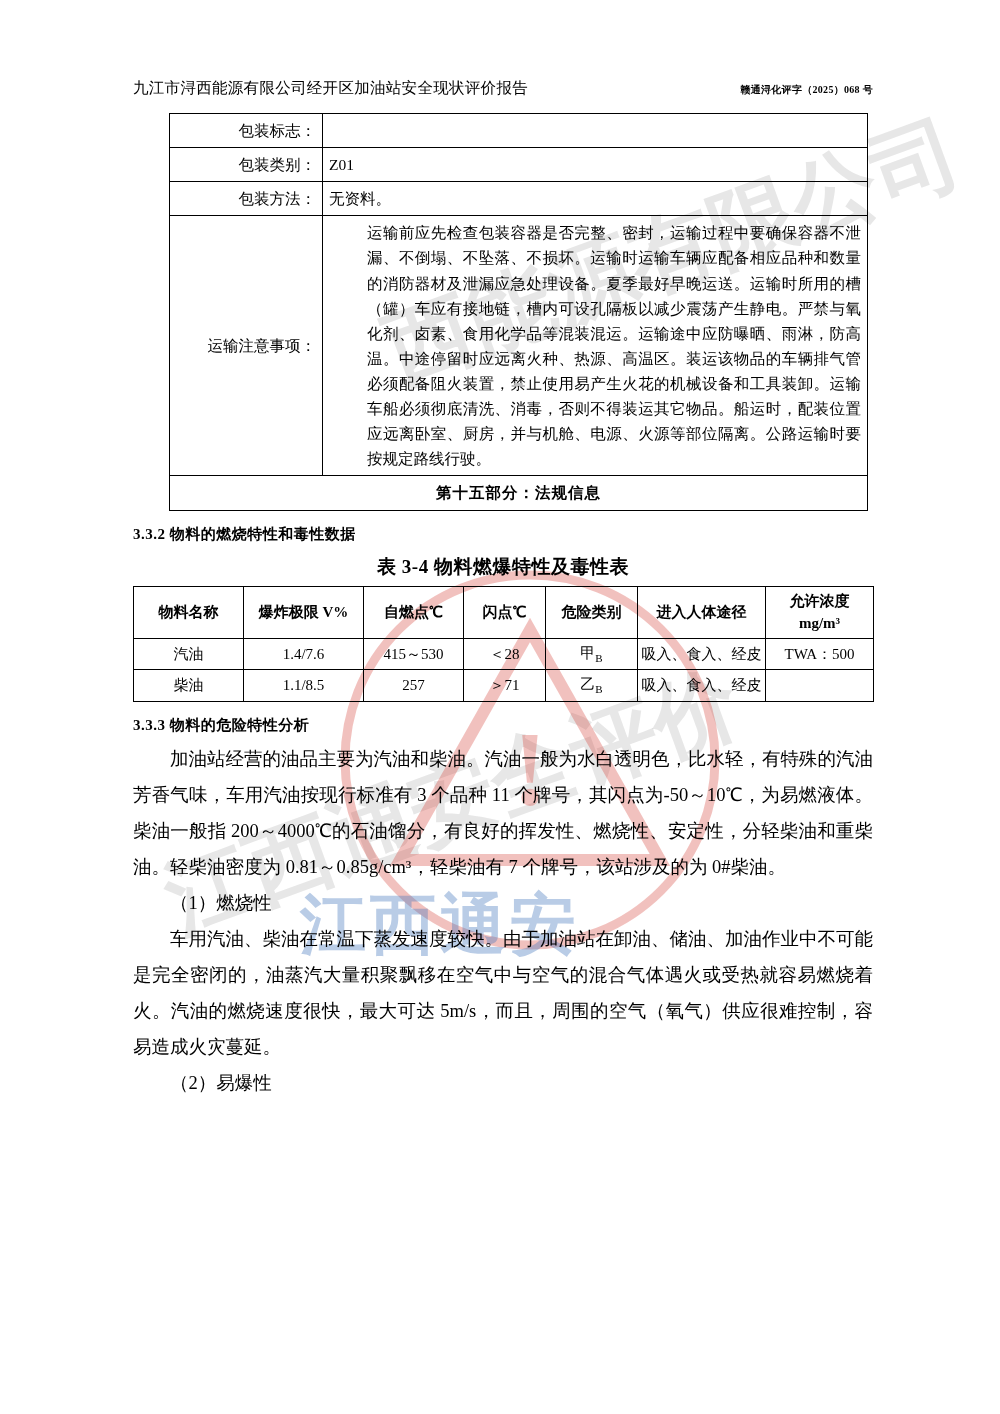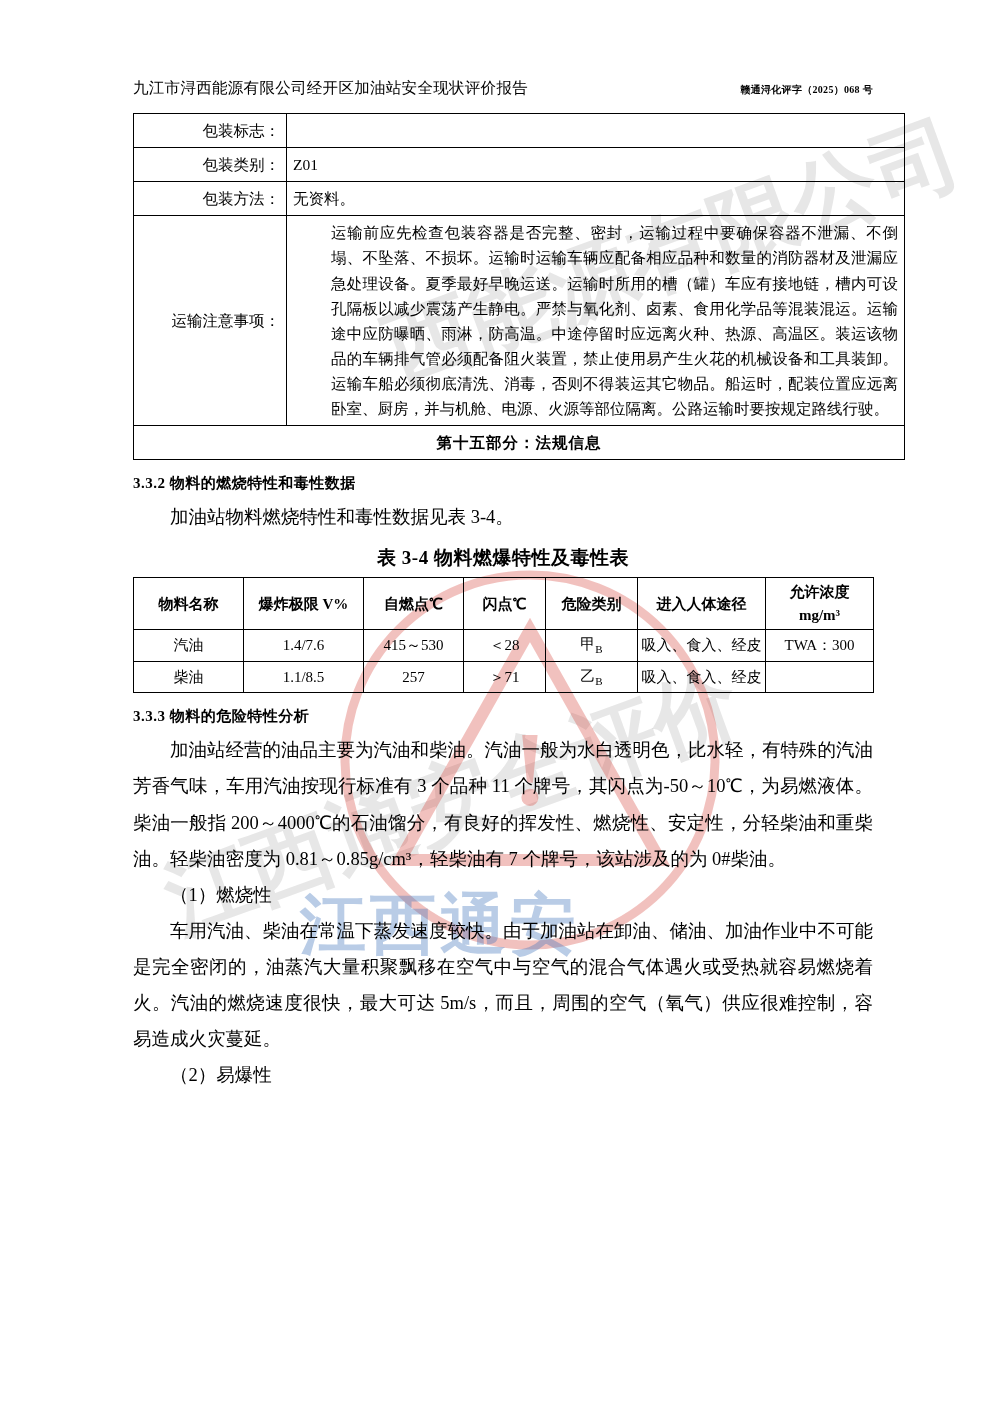--- a/index.html
+++ b/index.html
@@ -79,23 +79,24 @@
   .content {
     position: absolute;
     left: 133px;
     top: 113px;
     width: 740px;
   }
 
   
   table.msds {
     border-collapse: collapse;
-    width: 772px;
+    width: 699px;
     table-layout: fixed;
     font-size: 15.5px;
+    margin-left: 36px;
   }
   table.msds td {
     border: 1px solid #000;
     padding: 4px 6px;
     vertical-align: middle;
     line-height: 1.62;
   }
   td.label {
     width: 140px;
     text-align: right;
@@ -201,21 +202,20 @@
           <td class="label">运输注意事项：</td>
           <td class="value just">运输前应先检查包装容器是否完整、密封，运输过程中要确保容器不泄漏、不倒塌、不坠落、不损坏。运输时运输车辆应配备相应品种和数量的消防器材及泄漏应急处理设备。夏季最好早晚运送。运输时所用的槽（罐）车应有接地链，槽内可设孔隔板以减少震荡产生静电。严禁与氧化剂、卤素、食用化学品等混装混运。运输途中应防曝晒、雨淋，防高温。中途停留时应远离火种、热源、高温区。装运该物品的车辆排气管必须配备阻火装置，禁止使用易产生火花的机械设备和工具装卸。运输车船必须彻底清洗、消毒，否则不得装运其它物品。船运时，配装位置应远离卧室、厨房，并与机舱、电源、火源等部位隔离。公路运输时要按规定路线行驶。</td>
         </tr>
         <tr>
           <td class="section" colspan="2">第十五部分：法规信息</td>
         </tr>
       </tbody>
     </table>
 
     <h3 class="sec">3.3.2 物料的燃烧特性和毒性数据</h3>
-    <p class="para">加油站物料燃烧特性和毒性数据见表 3-4。</p>
 
     <div class="tbl-caption">表 3-4  物料燃爆特性及毒性表</div>
 
     <table class="data">
       <colgroup>
         <col style="width:110px">
         <col style="width:120px">
         <col style="width:100px">
         <col style="width:82px">
         <col style="width:92px">
@@ -234,21 +234,21 @@
         </tr>
       </thead>
       <tbody>
         <tr>
           <td class="name">汽油</td>
           <td>1.4/7.6</td>
           <td>415～530</td>
           <td>＜28</td>
           <td>甲<span class="sub">B</span></td>
           <td>吸入、食入、经皮</td>
-          <td>TWA：300</td>
+          <td>TWA：500</td>
         </tr>
         <tr>
           <td class="name">柴油</td>
           <td>1.1/8.5</td>
           <td>257</td>
           <td>＞71</td>
           <td>乙<span class="sub">B</span></td>
           <td>吸入、食入、经皮</td>
           <td></td>
         </tr>

